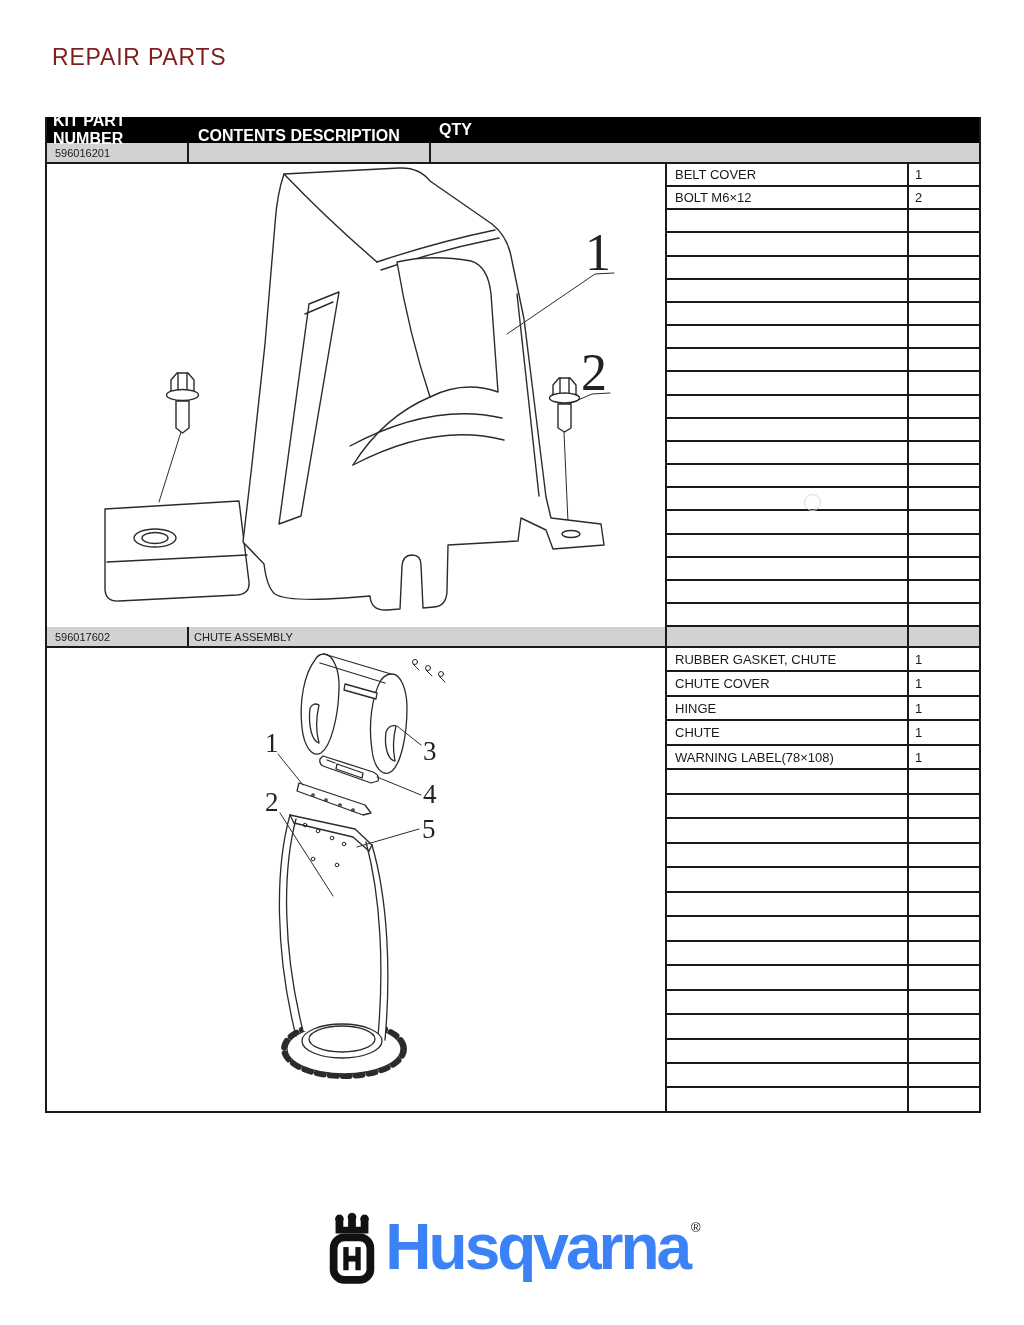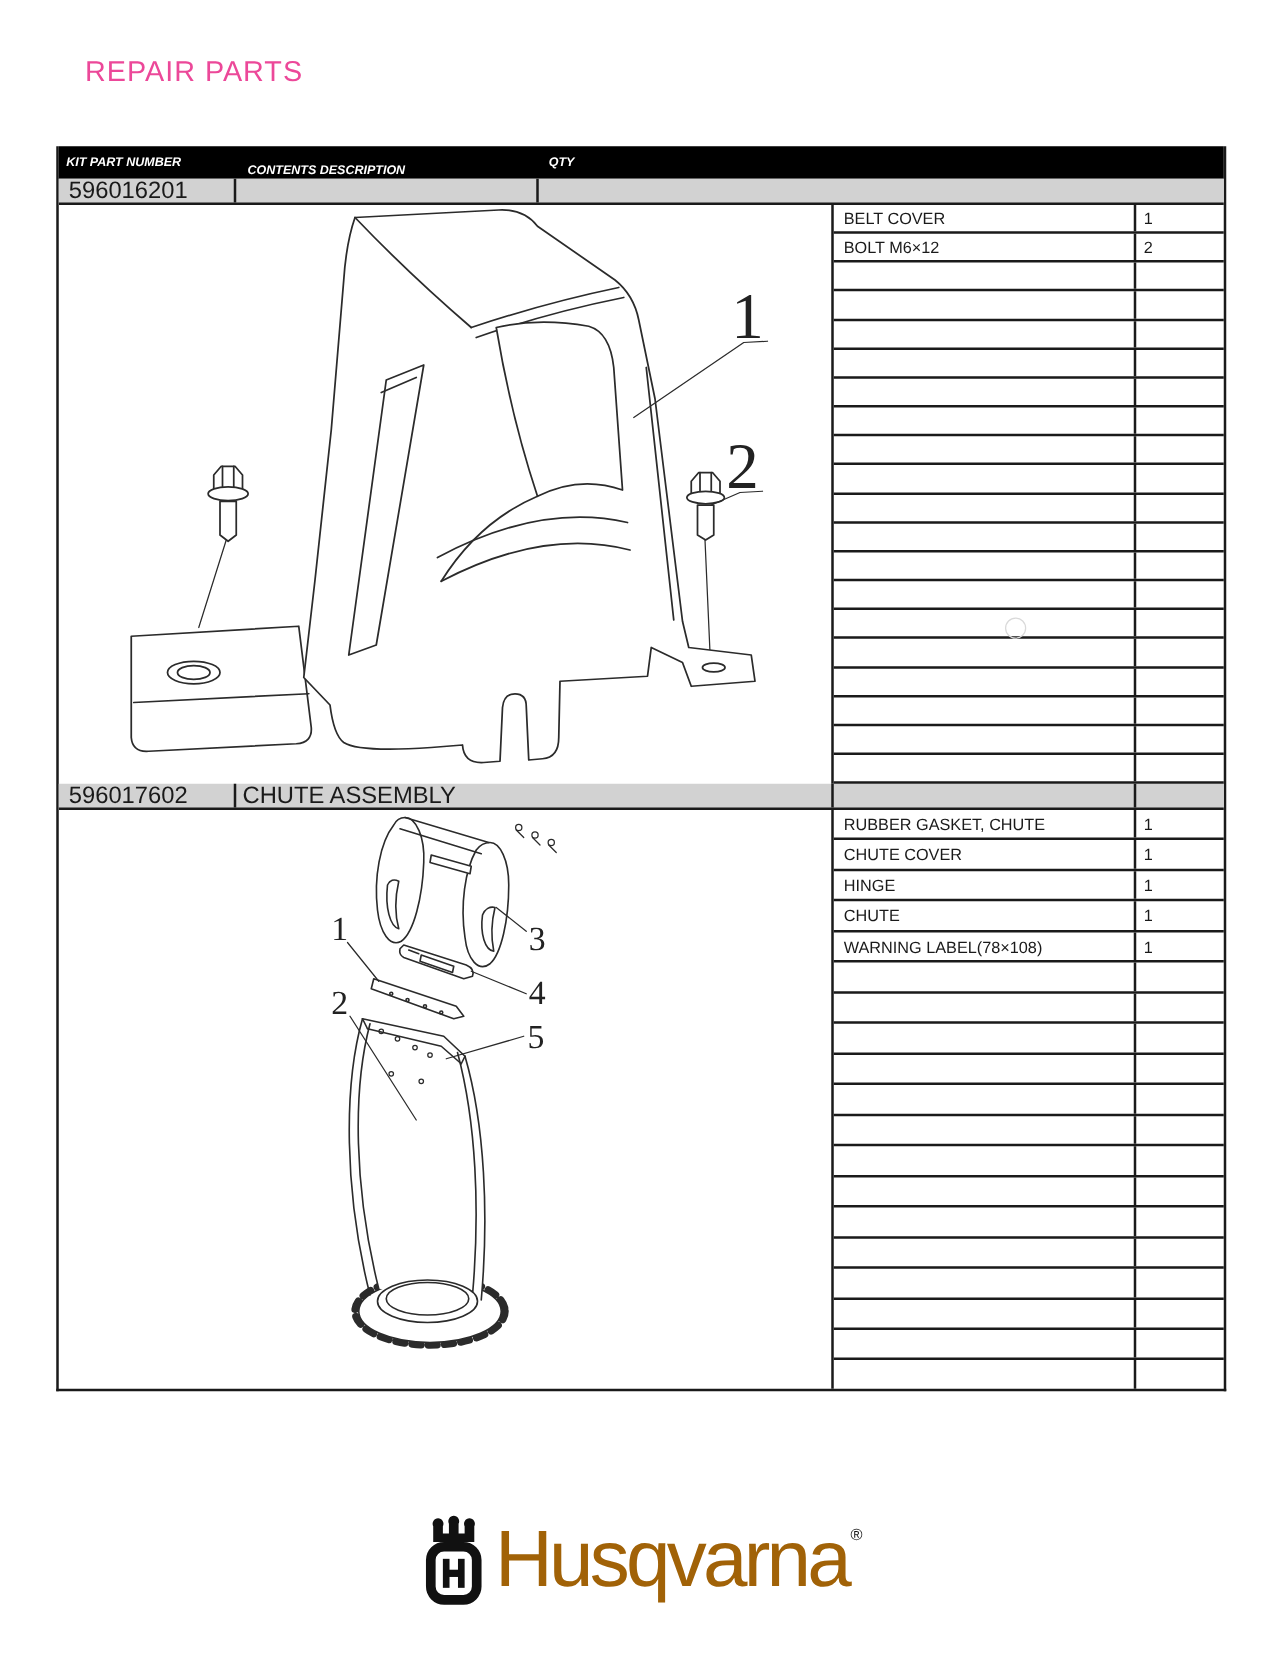--- a/index.html
+++ b/index.html
@@ -8,55 +8,54 @@
     position: relative;
     width: 1024px;
     height: 1325px;
     background: #fff;
     font-family: "Liberation Sans", "DejaVu Sans", sans-serif;
     color: #1a1a1a;
     overflow: hidden;
   }
   .title {
     position: absolute;
-    left: 68px; top: 44px;
+    left: 52px; top: 44px;
     font-size: 23px;
     font-weight: 400;
     letter-spacing: 0.8px;
-    color: #ec4899;
+    color: #7f1d1d;
   }
   .parts-table {
     position: absolute;
     left: 45px; top: 117px;
     width: 936px;
     border: 2px solid #1a1a1a;
     border-top: none;
   }
   .head-row {
     height: 26px;
     background: #000;
     color: #fff;
     display: flex;
     align-items: center;
     font-weight: bold;
-    font-size: 10px;
+    font-size: 16px;
     margin: 0 -0px;
-    font-style: italic;
   }
   .hc1 { width: 140px; padding-left: 6px; }
   .hc2 { width: 480px; padding-left: 4px; }
   .hc3 { width: 242px; padding-left: 11px; margin-top: 12px; }
   .hc4 { flex: 1; padding-left: 10px; }
   .kit-row {
     height: 21px;
     background: #d2d2d2;
     border-bottom: 2px solid #1a1a1a;
     display: flex;
     align-items: stretch;
-    font-size: 19px;
+    font-size: 11px;
   }
   .kit-row > div { display: flex; align-items: center; }
   .k1 { width: 142px; border-right: 2px solid #1a1a1a; padding-left: 8px; }
   .k2 { width: 478px; border-right: 2px solid #1a1a1a; padding-left: 5px; }
   .k3 { width: 242px; border-right: 2px solid #1a1a1a; }
   .k4 { flex: 1; }
   .section-body {
     display: flex;
     height: 463px;
     align-items: stretch;
@@ -104,23 +103,23 @@
     position: absolute;
     left: 0; top: 1210px;
     width: 100%;
     display: flex;
     justify-content: center;
     align-items: flex-start;
   }
   .crown-mark { margin-top: 2px; }
   .wordmark {
     font-size: 64px;
-    font-weight: normal;
+    font-weight: bold;
     letter-spacing: -3px;
-    color: #a16207;
+    color: #3b82f6;
     line-height: 74px;
     margin-left: 4px;
   }
   .regmark {
     font-size: 13px;
     color: #111;
     margin-top: 10px;
     margin-left: 2px;
   }
   .callout-num { font-family: "Liberation Serif", "DejaVu Serif", serif; fill: #222; }

